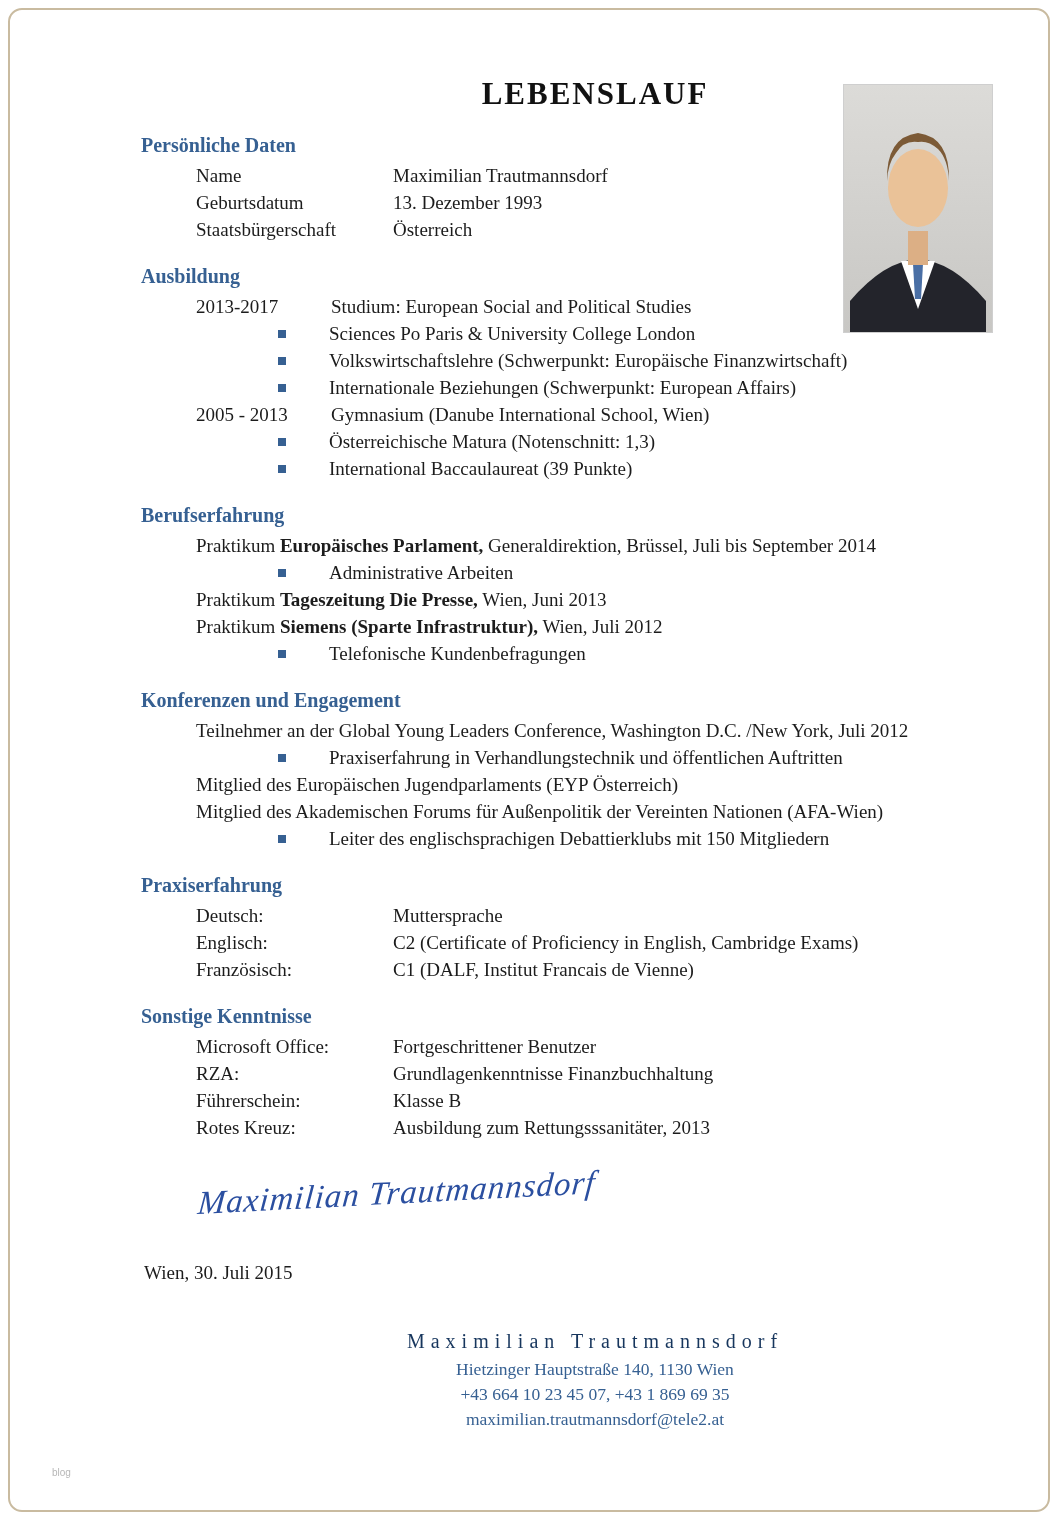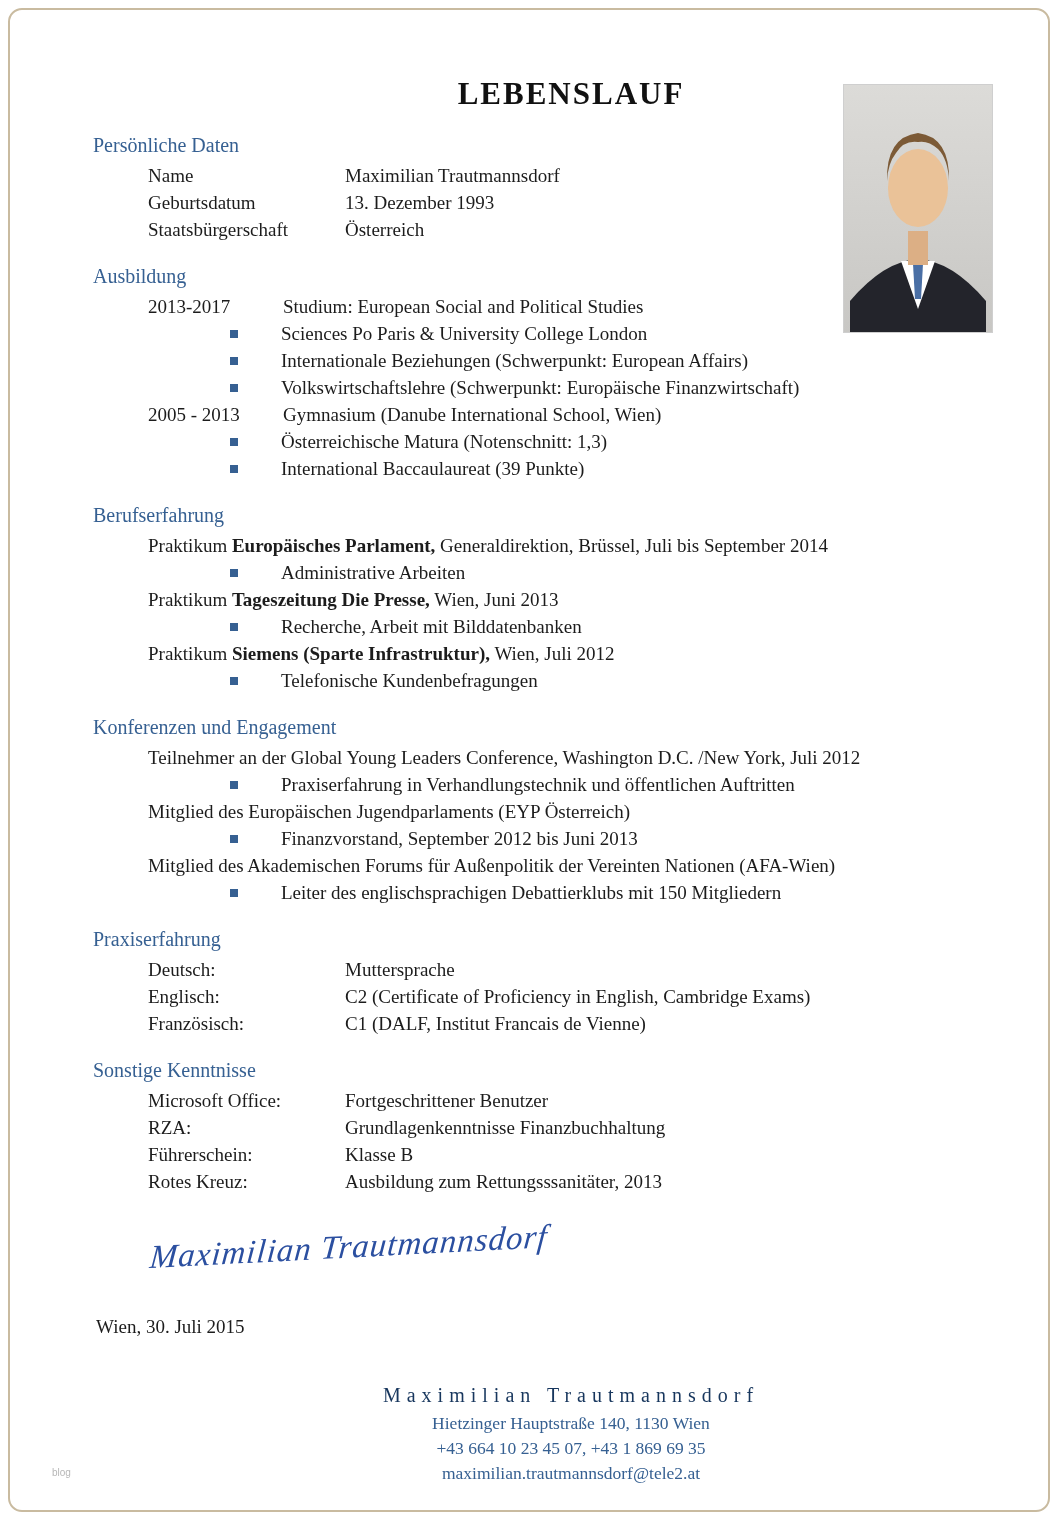--- a/index.html
+++ b/index.html
@@ -11,39 +11,39 @@
     font-family:"Liberation Serif", serif;
     font-size:19px; color:#1c1c1c;
     overflow:hidden;
   }
   .frame {
     position:absolute; inset:8px;
     border:2px solid #c9bba0;
     border-radius:14px;
     pointer-events:none;
   }
-  .content { position:relative; padding-top:76px; }
+  .content { position:relative; padding-top:76px;padding-left:48px; }
 
   .title {
     text-align:center;
     transform:translateX(42px);
     font-size:31px; font-weight:bold;
     letter-spacing:2px; color:#111;
     margin:0 0 18px 0;
   }
 
   .photo {
     position:absolute; top:85px; right:66px;
     width:148px; height:247px;
     box-shadow:0 0 0 1px #cfcfcf;
   }
 
   h2.h {
     margin:22px 12px 5px 93px;
-    font-size:20px; font-weight:normal;
+    font-size:20px; font-weight:bold;
     color:var(--accent, #366092);
   }
   .body { margin-left:148px; margin-right:60px; line-height:27px; }
 
   .row { display:flex; }
   .row .lbl { width:197px; flex:0 0 197px; }
 
   .edu-head { display:flex; }
   .edu-head .period { width:135px; flex:0 0 135px; font-weight:normal; }
 
@@ -142,25 +142,25 @@
         <div class="edu-head">
           <span class="period">2013-2017</span>
           <span class="etext">Studium: European Social and Political Studies</span>
         </div>
         <div class="bullet-line">
           <span class="sq"></span>
           <span class="btext">Sciences Po Paris &amp; University College London</span>
         </div>
         <div class="bullet-line">
           <span class="sq"></span>
+          <span class="btext">Volkswirtschaftslehre (Schwerpunkt: Europäische Finanzwirtschaft)</span>
+        </div>
+        <div class="bullet-line">
+          <span class="sq"></span>
           <span class="btext">Internationale Beziehungen (Schwerpunkt: European Affairs)</span>
-        </div>
-        <div class="bullet-line">
-          <span class="sq"></span>
-          <span class="btext">Volkswirtschaftslehre (Schwerpunkt: Europäische Finanzwirtschaft)</span>
         </div>
         <div class="edu-head">
           <span class="period">2005 - 2013</span>
           <span class="etext">Gymnasium (Danube International School, Wien)</span>
         </div>
         <div class="bullet-line">
           <span class="sq"></span>
           <span class="btext">Österreichische Matura (Notenschnitt: 1,3)</span>
         </div>
         <div class="bullet-line">
@@ -176,47 +176,39 @@
         <div class="exp-line">
           <span>Praktikum </span><b>Europäisches Parlament,</b><span> Generaldirektion, Brüssel, Juli bis September 2014</span>
         </div>
         <div class="bullet-line">
           <span class="sq"></span>
           <span class="btext">Administrative Arbeiten</span>
         </div>
         <div class="exp-line">
           <span>Praktikum </span><b>Tageszeitung Die Presse,</b><span> Wien, Juni 2013</span>
         </div>
-        <div class="bullet-line">
-          <span class="sq"></span>
-          <span class="btext">Recherche, Arbeit mit Bilddatenbanken</span>
-        </div>
         <div class="exp-line">
           <span>Praktikum </span><b>Siemens (Sparte Infrastruktur),</b><span> Wien, Juli 2012</span>
         </div>
         <div class="bullet-line">
           <span class="sq"></span>
           <span class="btext">Telefonische Kundenbefragungen</span>
         </div>
       </div>
     </section>
 
     <section>
       <h2 class="h">Konferenzen und Engagement</h2>
       <div class="body">
         <div class="exp-line">Teilnehmer an der Global Young Leaders Conference, Washington D.C. /New York, Juli 2012</div>
         <div class="bullet-line">
           <span class="sq"></span>
           <span class="btext">Praxiserfahrung in Verhandlungstechnik und öffentlichen Auftritten</span>
         </div>
         <div class="exp-line">Mitglied des Europäischen Jugendparlaments (EYP Österreich)</div>
-        <div class="bullet-line">
-          <span class="sq"></span>
-          <span class="btext">Finanzvorstand, September 2012 bis Juni 2013</span>
-        </div>
         <div class="exp-line">Mitglied des Akademischen Forums für Außenpolitik der Vereinten Nationen (AFA-Wien)</div>
         <div class="bullet-line">
           <span class="sq"></span>
           <span class="btext">Leiter des englischsprachigen Debattierklubs mit 150 Mitgliedern</span>
         </div>
       </div>
     </section>
 
     <section>
       <h2 class="h">Praxiserfahrung</h2>

